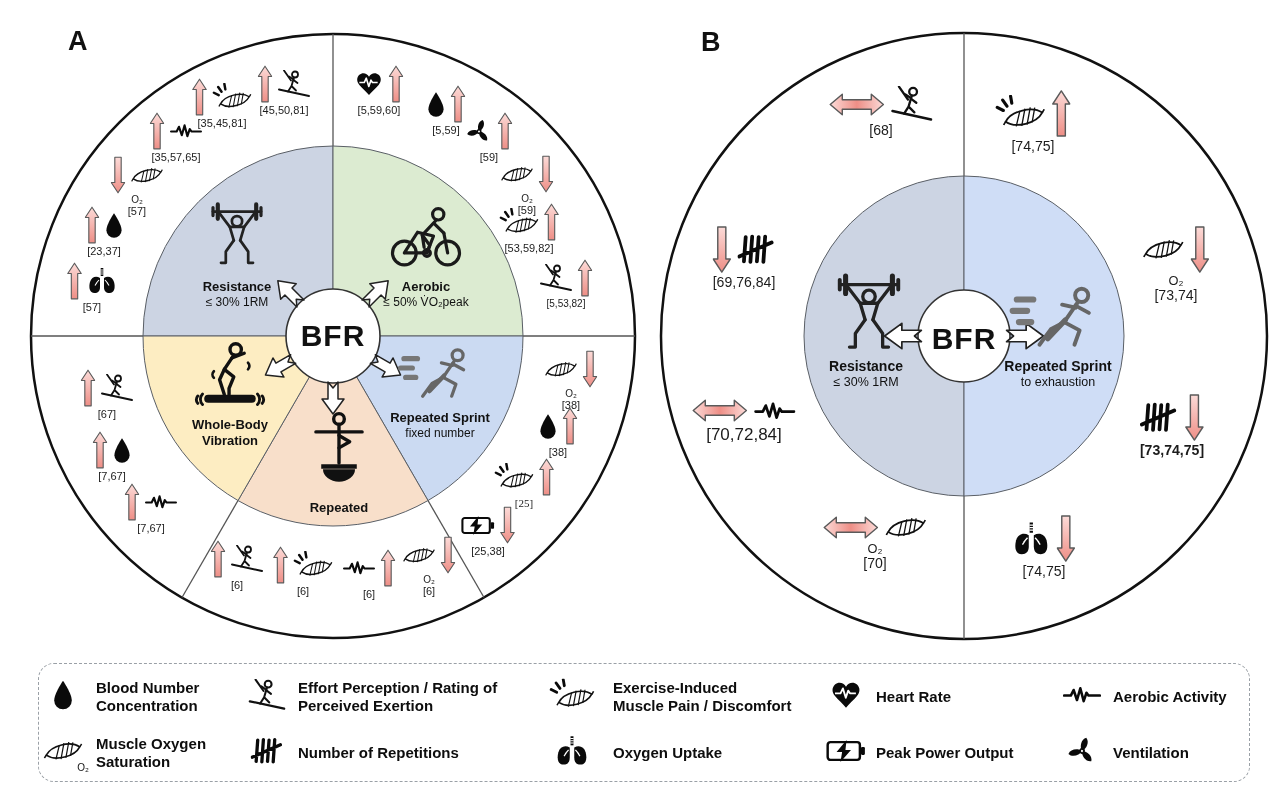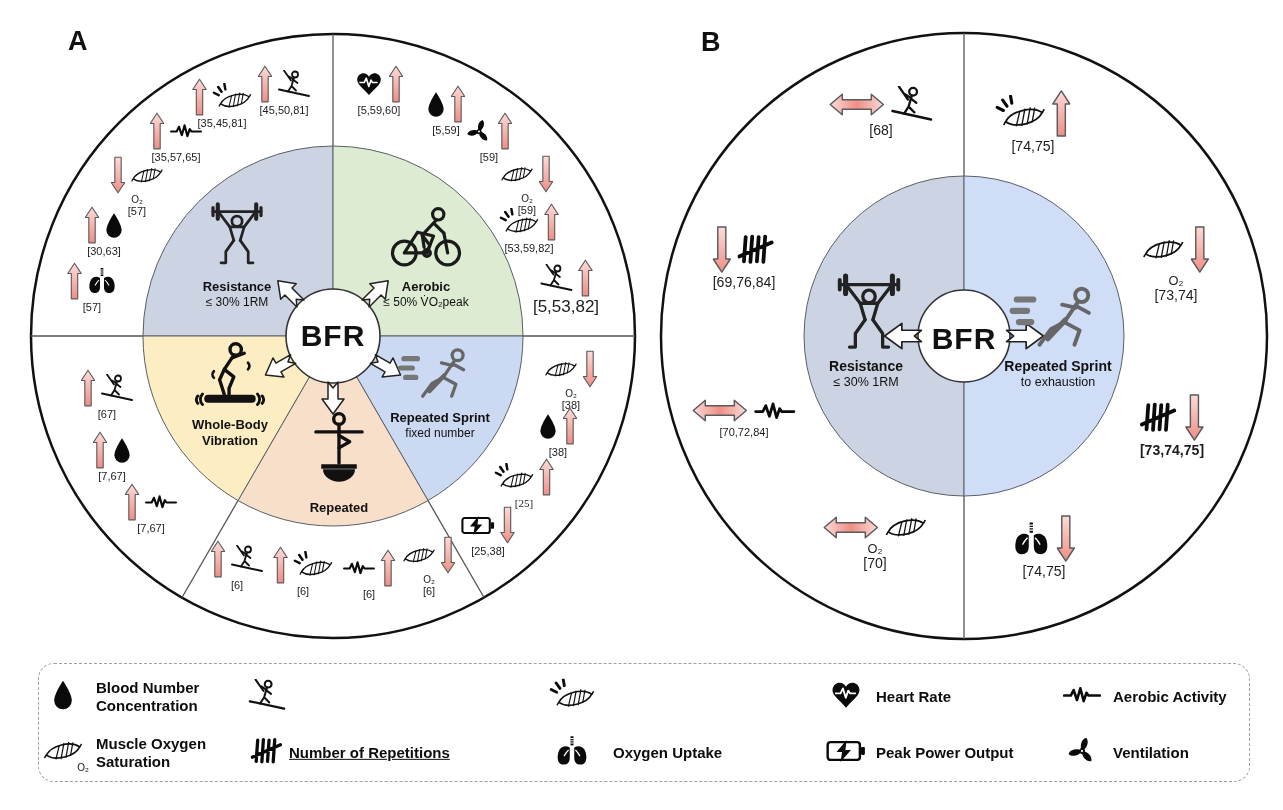--- a/index.html
+++ b/index.html
@@ -322,21 +322,21 @@
               <use href="#sym-arrow-up" width="15" height="38"></use>
             </svg>
           </span>
           <span style="display: inline-flex;">
             <svg width="19" height="27">
               <use href="#sym-blood-lactate" width="19" height="27"></use>
             </svg>
           </span>
         </div>
         <div class="sub">
-          <div class="cite" style="font-size: 11px;">[30,63]</div>
+          <div class="cite" style="font-size: 11px;">[23,37]</div>
         </div>
       </div>
       <div class="ring-item" style="left: 92px; top: 262px;">
         <div class="parts" style="gap: 5px;">
           <span style="display: inline-flex;">
             <svg width="15" height="38">
               <use href="#sym-arrow-up" width="15" height="38"></use>
             </svg>
           </span>
           <span style="display: inline-flex;">
@@ -442,21 +442,21 @@
               <use href="#sym-effort" width="33" height="28"></use>
             </svg>
           </span>
           <span style="display: inline-flex;">
             <svg width="15" height="38">
               <use href="#sym-arrow-up" width="15" height="38"></use>
             </svg>
           </span>
         </div>
         <div class="sub">
-          <div class="cite" style="font-size: 17px;">[5,53,82]</div>
+          <div class="cite" style="font-size: 10px;">[5,53,82]</div>
         </div>
       </div>
       <div class="ring-item" style="left: 571px; top: 350px;">
         <div class="parts" style="gap: 5px;">
           <span style="display: inline-flex;">
             <svg width="33" height="23">
               <use href="#sym-muscle" width="33" height="23"></use>
             </svg>
           </span>
           <span style="display: inline-flex;">
@@ -690,21 +690,21 @@
               <use href="#sym-arrow-lr" width="56" height="29"></use>
             </svg>
           </span>
           <span style="display: inline-flex;">
             <svg width="42" height="18">
               <use href="#sym-muscle-activity" width="42" height="18"></use>
             </svg>
           </span>
         </div>
         <div class="sub">
-          <div class="cite" style="font-size: 11px;">[70,72,84]</div>
+          <div class="cite" style="font-size: 17px;">[70,72,84]</div>
         </div>
       </div>
       <div class="ring-item" style="left: 875px; top: 513.12px;">
         <div class="parts" style="gap: 6.4px;">
           <span style="display: inline-flex;">
             <svg width="56" height="29">
               <use href="#sym-arrow-lr" width="56" height="29"></use>
             </svg>
           </span>
           <span style="display: inline-flex;">
@@ -791,40 +791,44 @@
 
   <div id="legend-box">
       <div class="leg-icon" style="left: 24px; top: 33px;"><svg width="22" height="31">
           <use href="#sym-blood-lactate" width="22" height="31"></use>
         </svg></div>
       <div class="leg-label" style="left: 57px; top: 33px;">Blood Number
 Concentration</div>
       <div class="leg-icon" style="left: 228px; top: 33px;"><svg width="38" height="32">
           <use href="#sym-effort" width="38" height="32"></use>
         </svg></div>
+      <div class="leg-label" style="left: 259px; top: 33px;">Effort Perception / Rating of
+Perceived Exertion</div>
       <div class="leg-icon" style="left: 533px; top: 33px;"><svg width="46" height="33">
           <use href="#sym-muscle-pain" width="46" height="33"></use>
         </svg></div>
+      <div class="leg-label" style="left: 574px; top: 33px;">Exercise-Induced
+Muscle Pain / Discomfort</div>
       <div class="leg-icon" style="left: 807px; top: 33px;"><svg width="33" height="30">
           <use href="#sym-heart-rate" width="33" height="30"></use>
         </svg></div>
       <div class="leg-label" style="left: 837px; top: 33px;">Heart Rate</div>
       <div class="leg-icon" style="left: 1043px; top: 33px;"><svg width="38" height="17">
           <use href="#sym-muscle-activity" width="38" height="17"></use>
         </svg></div>
       <div class="leg-label" style="left: 1074px; top: 33px;">Aerobic Activity</div>
       <div class="leg-icon" style="left: 24px; top: 89px; position: absolute;"><svg width="40" height="28">
           <use href="#sym-muscle" width="40" height="28"></use>
         </svg><span class="o2-corner">O₂</span></div>
       <div class="leg-label" style="left: 57px; top: 89px;">Muscle Oxygen
 Saturation</div>
       <div class="leg-icon" style="left: 228px; top: 89px;"><svg width="33" height="29">
           <use href="#sym-repetitions" width="33" height="29"></use>
         </svg></div>
-      <div class="leg-label" style="left: 250px; top: 89px; text-decoration: underline;">Number of Repetitions</div>
+      <div class="leg-label" style="left: 259px; top: 89px;">Number of Repetitions</div>
       <div class="leg-icon" style="left: 533px; top: 89px;"><svg width="34" height="32">
           <use href="#sym-oxygen-uptake" width="34" height="32"></use>
         </svg></div>
       <div class="leg-label" style="left: 574px; top: 89px;">Oxygen Uptake</div>
       <div class="leg-icon" style="left: 807px; top: 89px;"><svg width="40" height="25">
           <use href="#sym-peak-power" width="40" height="25"></use>
         </svg></div>
       <div class="leg-label" style="left: 837px; top: 89px;">Peak Power Output</div>
       <div class="leg-icon" style="left: 1043px; top: 89px;"><svg width="31" height="31">
           <use href="#sym-ventilation" width="31" height="31"></use>

